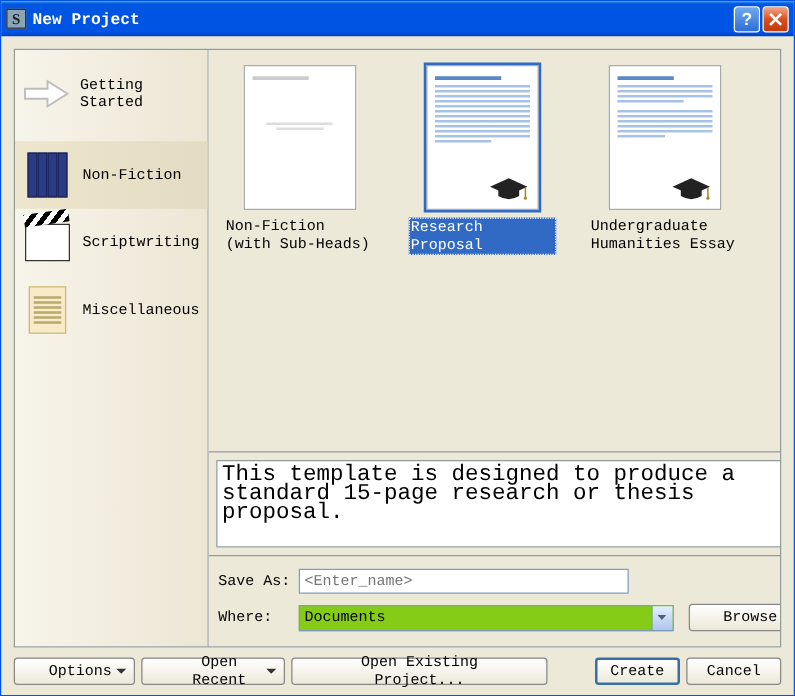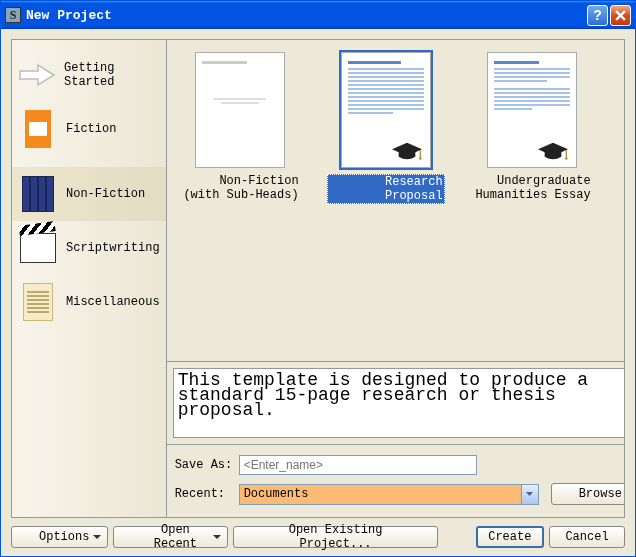--- a/index.html
+++ b/index.html
@@ -116,21 +116,21 @@
   display:flex;
   align-items:flex-start;
   justify-content:flex-start;
   gap:28px;
   padding:12px 14px 8px 14px;
   background:#ece9d8;
   border-bottom:1px solid #919b9c;
 }
 .tpl {
   width:118px;
-  text-align:right;
+  text-align:left;
   cursor:pointer;
 }
 .tpl .thumb {
   width:90px;height:116px;margin:0 auto 6px auto;
   background:#fff;border:1px solid #aaa;
   padding:8px 6px;
   display:flex;flex-direction:column;
   position:relative;
 }
 .tpl.selected .thumb { outline:2px solid #316ac5; }
@@ -152,24 +152,24 @@
   line-height:15px;
   overflow:auto;
 }
 .save-area {
   border-top:1px solid #919b9c;
   padding:10px 8px 4px 8px;
 }
 .row{display:flex;align-items:center;margin-bottom:8px;}
 .row label{width:64px;}
 .txtin{
-  width:238px;height:20px;border:1px solid #7f9db9;background:#fff;padding:1px 4px;font-family:Liberation Sans, sans-serif;font-size:12px;
+  width:264px;height:20px;border:1px solid #7f9db9;background:#fff;padding:1px 4px;font-family:Liberation Mono, monospace;font-size:12px;
 }
 .combo{
-  width:300px;height:21px;border:1px solid #7f9db9;background:#fdba74;display:flex;align-items:center;padding:0 0 0 4px;position:relative;
+  width:300px;height:21px;border:1px solid #7f9db9;background:#84cc16;display:flex;align-items:center;padding:0 0 0 4px;position:relative;
 }
 .combo .sel{flex:1;}
 .combo .dd{
   width:17px;height:19px;background:linear-gradient(to bottom,#e4eefd,#afc6ee);border-left:1px solid #7f9db9;display:flex;align-items:center;justify-content:center;
 }
 .btn{
   height:22px;border:1px solid #888;background:linear-gradient(to bottom,#fff,#ece9d8);padding:0 27px;font-family:inherit;font-size:12px;cursor:pointer;display:inline-flex;align-items:center;justify-content:center;border-radius:3px;
 }
 .btn.def{border:2px solid #3a6ea5;padding:0 9px;}
 .footer{
@@ -205,26 +205,20 @@
         <div class="cat">
           <div class="caticon arrow-icon">
             <svg viewBox="0 0 38 24">
                 <path d="M2 8 H20 V2 L36 12 L20 22 V16 H2 Z" fill="#fff" stroke="#bdbdbd" stroke-width="1.5"></path>
               </svg>
           </div>
           <span class="catlabel">Getting Started</span>
         </div>
 
 
-        <div class="cat">
-          <div class="caticon">
-              <div class="fiction-icon"></div>
-            </div>
-          <span class="catlabel">Fiction</span>
-        </div>
 
         <div class="cat selected">
           <div class="caticon">
               <div class="books-icon">
                 <span></span>
                 <span></span>
                 <span></span>
                 <span></span>
               </div>
             </div>
@@ -318,21 +312,21 @@
         </div>
 
         <div class="desc-box">This template is designed to produce a standard 15-page research or thesis proposal.</div>
 
         <div class="save-area">
           <div class="row">
             <label>Save As:</label>
             <input class="txtin placeholder" type="text" placeholder="&lt;Enter_name&gt;" style="">
           </div>
           <div class="row">
-            <label>Recent:</label>
+            <label>Where:</label>
             <div class="combo">
               <span class="sel">Documents</span>
               <span class="dd">
                 <svg width="7" height="4" viewBox="0 0 7 4">
                     <path d="M0 0 L7 0 L3.5 4 Z" fill="#4d6185"></path>
                   </svg>
               </span>
             </div>
             <div style="width:12px;"></div>
             <button class="btn">Browse</button>

